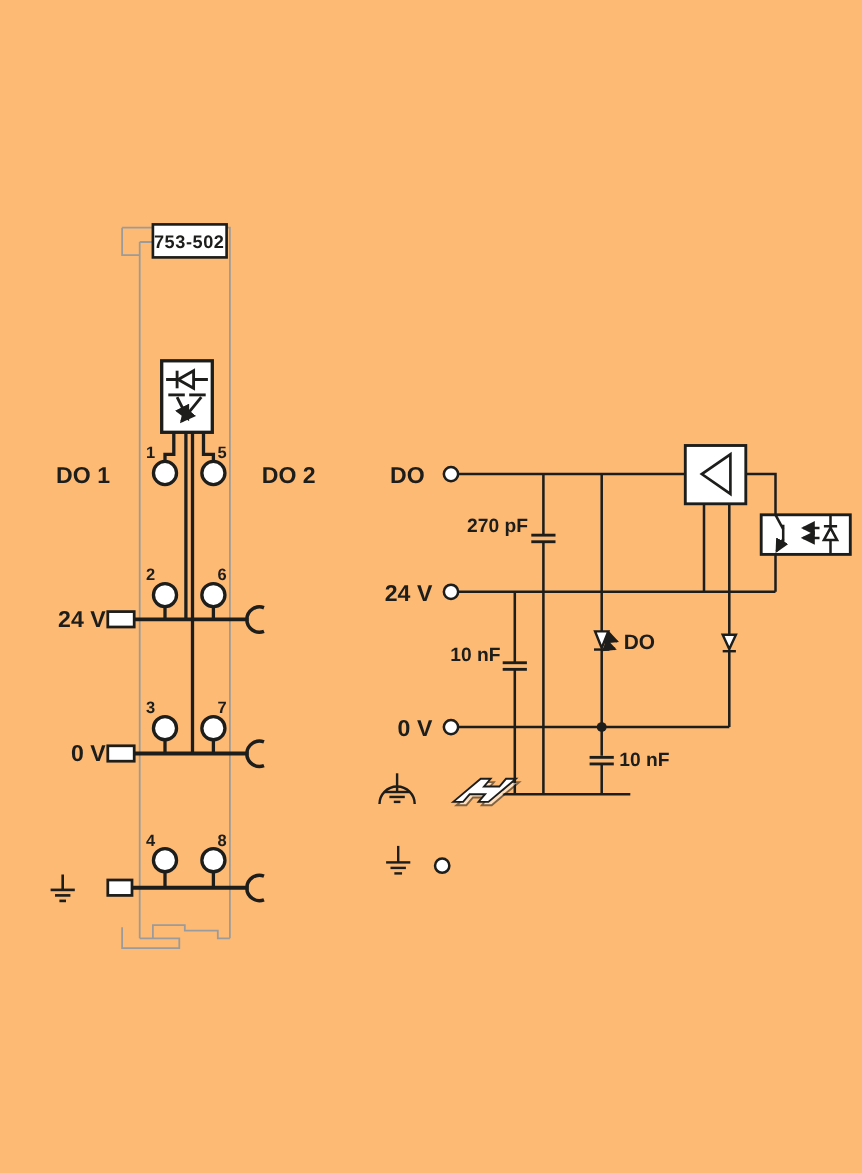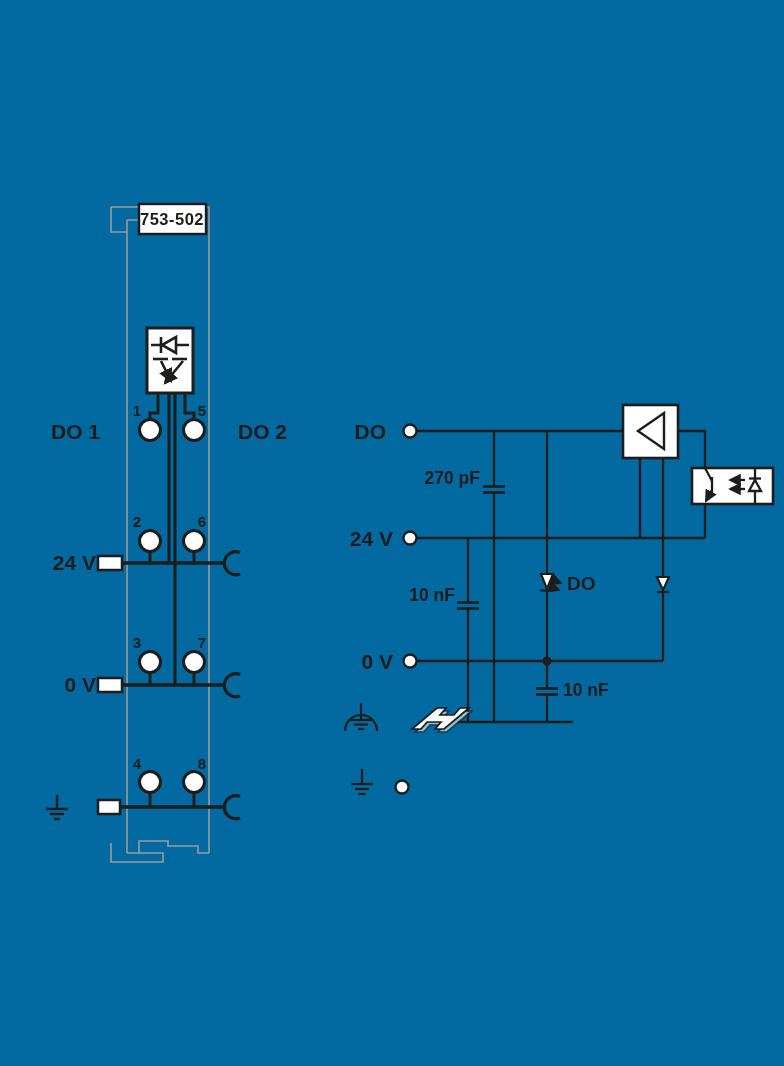--- a/index.html
+++ b/index.html
@@ -1,16 +1,16 @@
 <!DOCTYPE html>
 <html><head>
 <meta charset="utf-8">
 <style>
   html,body{margin:0;padding:0;background:#ffffff;}
-  #stage{position:relative;width:784px;height:1066px;background:#0369a1;overflow:hidden;}
+  #stage{position:relative;width:784px;height:1066px;background:#fdba74;overflow:hidden;}
   svg{position:absolute;left:0;top:0;}
   svg text{
     font-family:"Liberation Sans", sans-serif;
     font-weight:bold;
     fill:#1d1d1b;
   }
   .lbl-big{font-size:21px;}
   .lbl-mid{font-size:17.5px;}
   .lbl-led{font-size:19px;}
   .lbl-pin{font-size:15px;}

